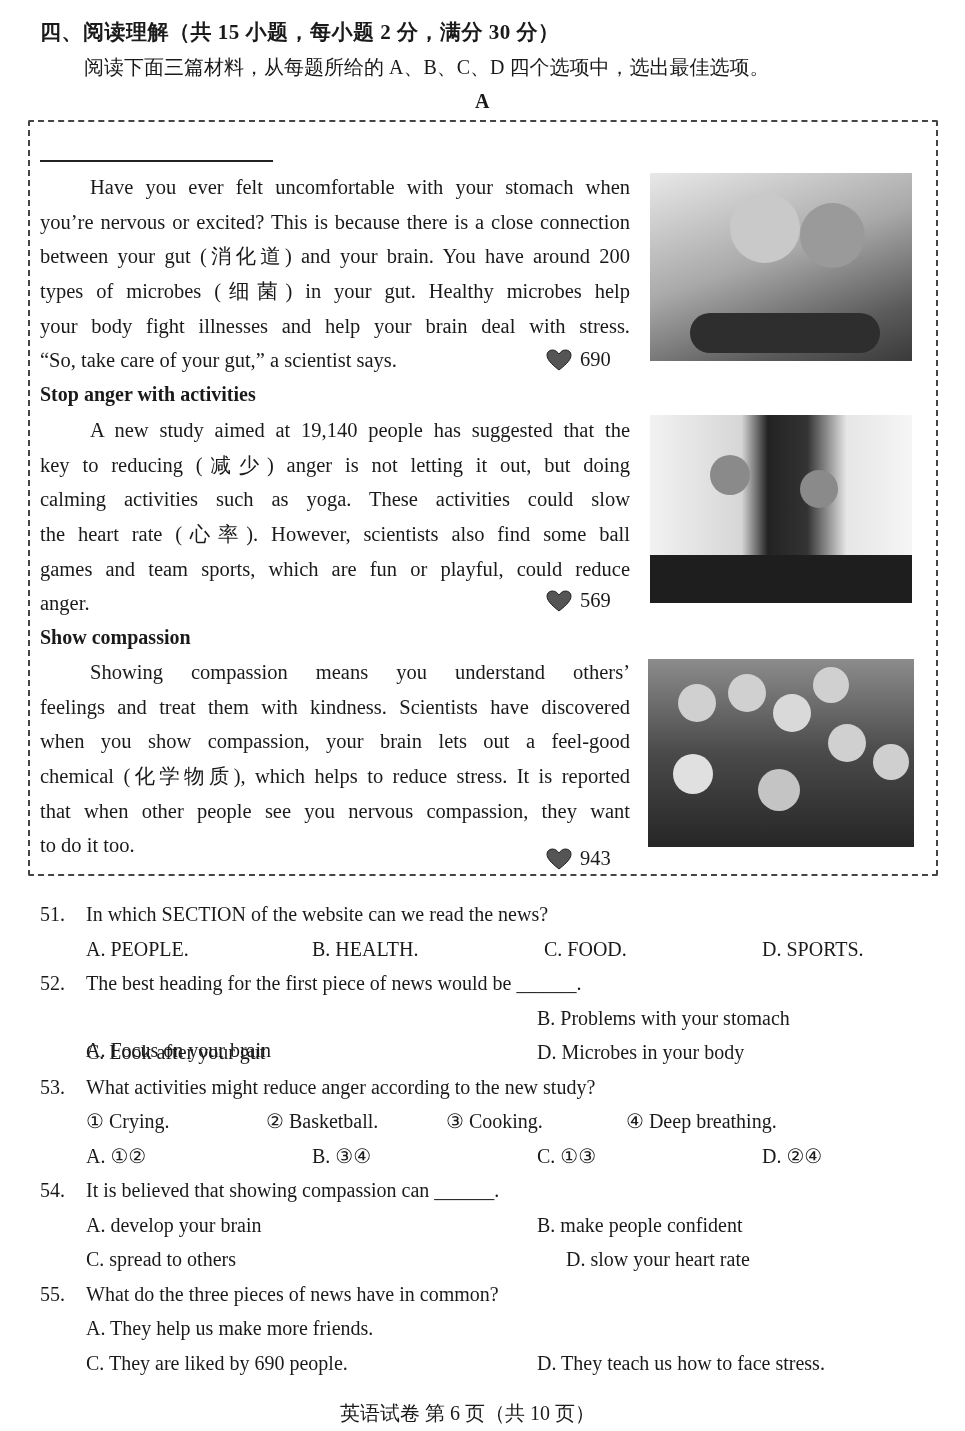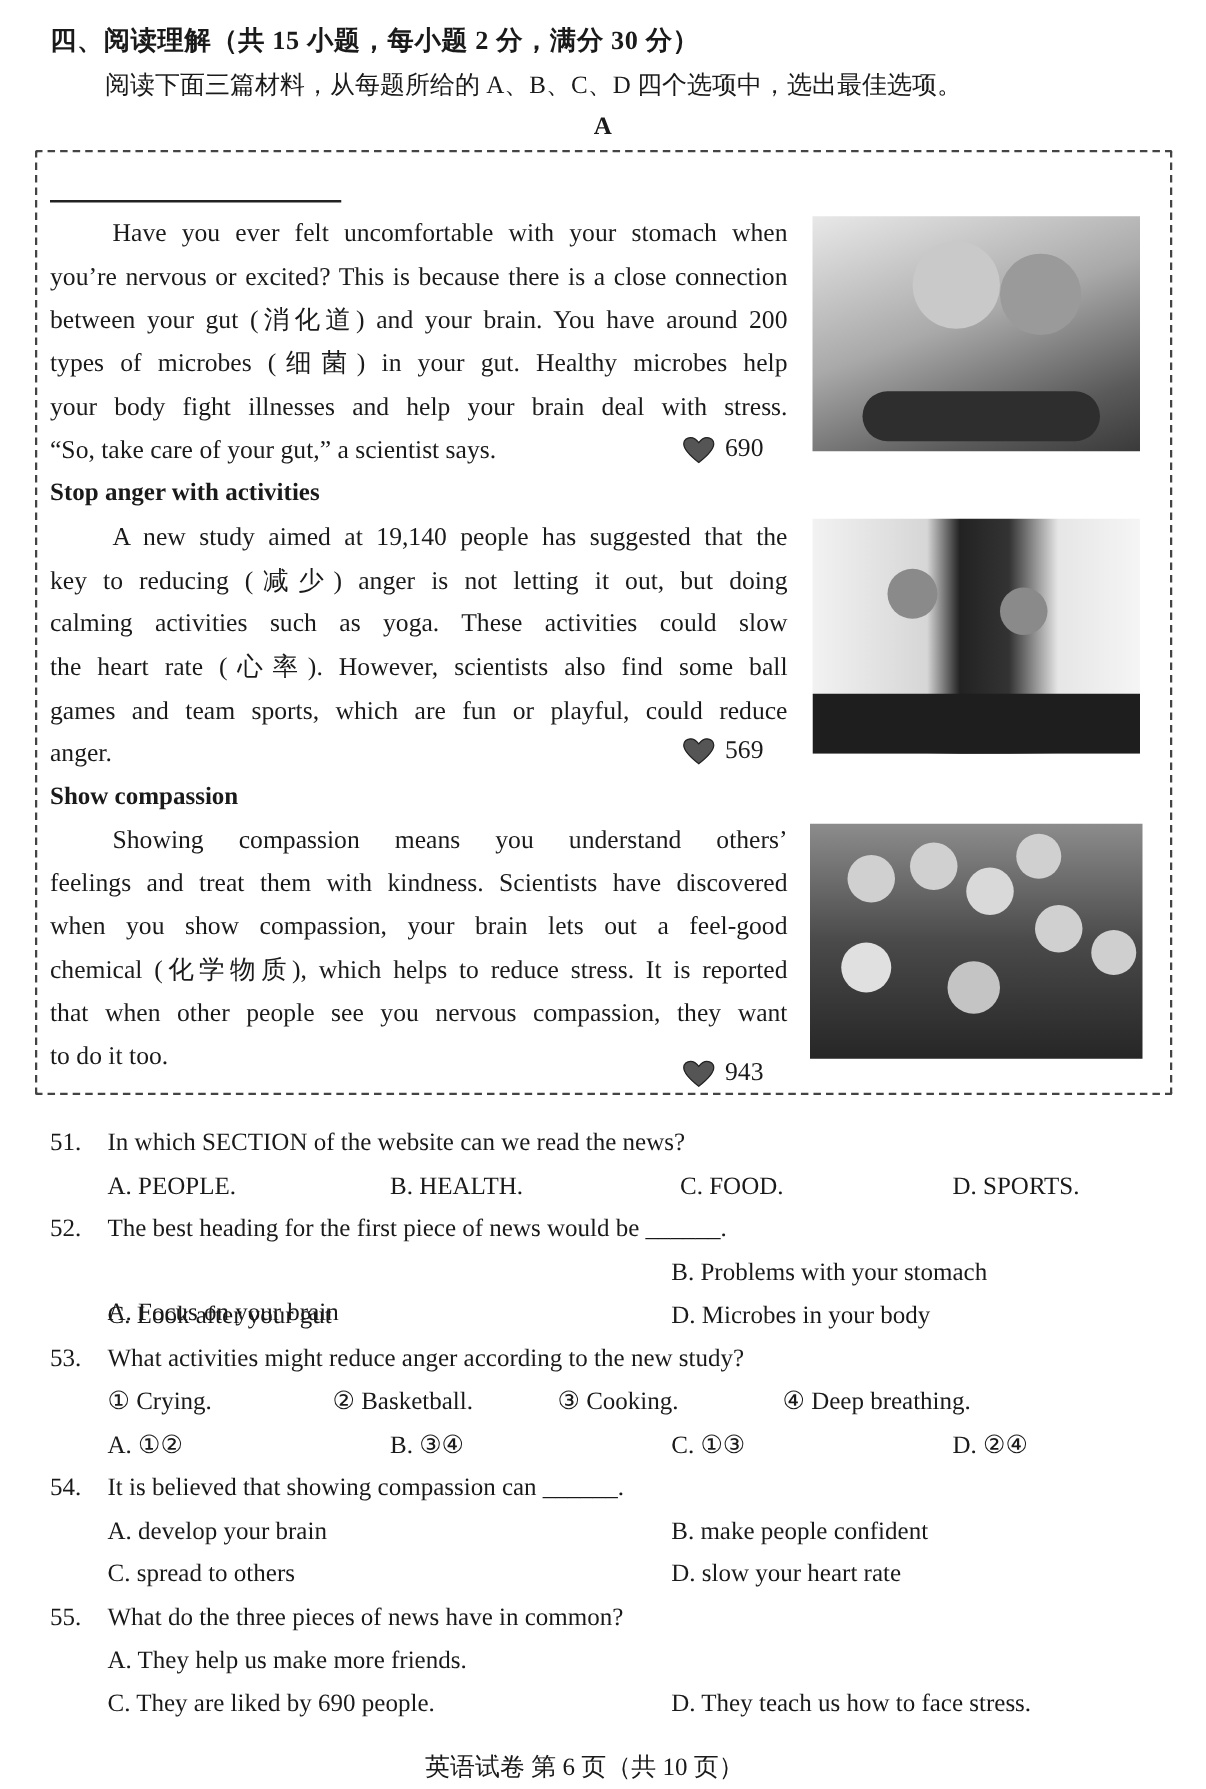--- a/index.html
+++ b/index.html
@@ -159,21 +159,21 @@
   <div class="q">
     <span class="num">54.</span>
     <span class="stem">It is believed that showing compassion can ______.</span>
   </div>
   <div class="q">
     <span class="opt" style="left:46px;">A. develop your brain</span>
     <span class="opt" style="left:497px;">B. make people confident</span>
   </div>
   <div class="q">
     <span class="opt" style="left:46px;">C. spread to others</span>
-    <span class="opt" style="left:497px;">D. slow your heart rate</span>
+    <span class="opt" style="left:526px;">D. slow your heart rate</span>
   </div>
 
   <div class="q">
     <span class="num">55.</span>
     <span class="stem">What do the three pieces of news have in common?</span>
   </div>
   <div class="q">
     <span class="opt" style="left:46px;">A. They help us make more friends.</span>
   </div>
   <div class="q">

